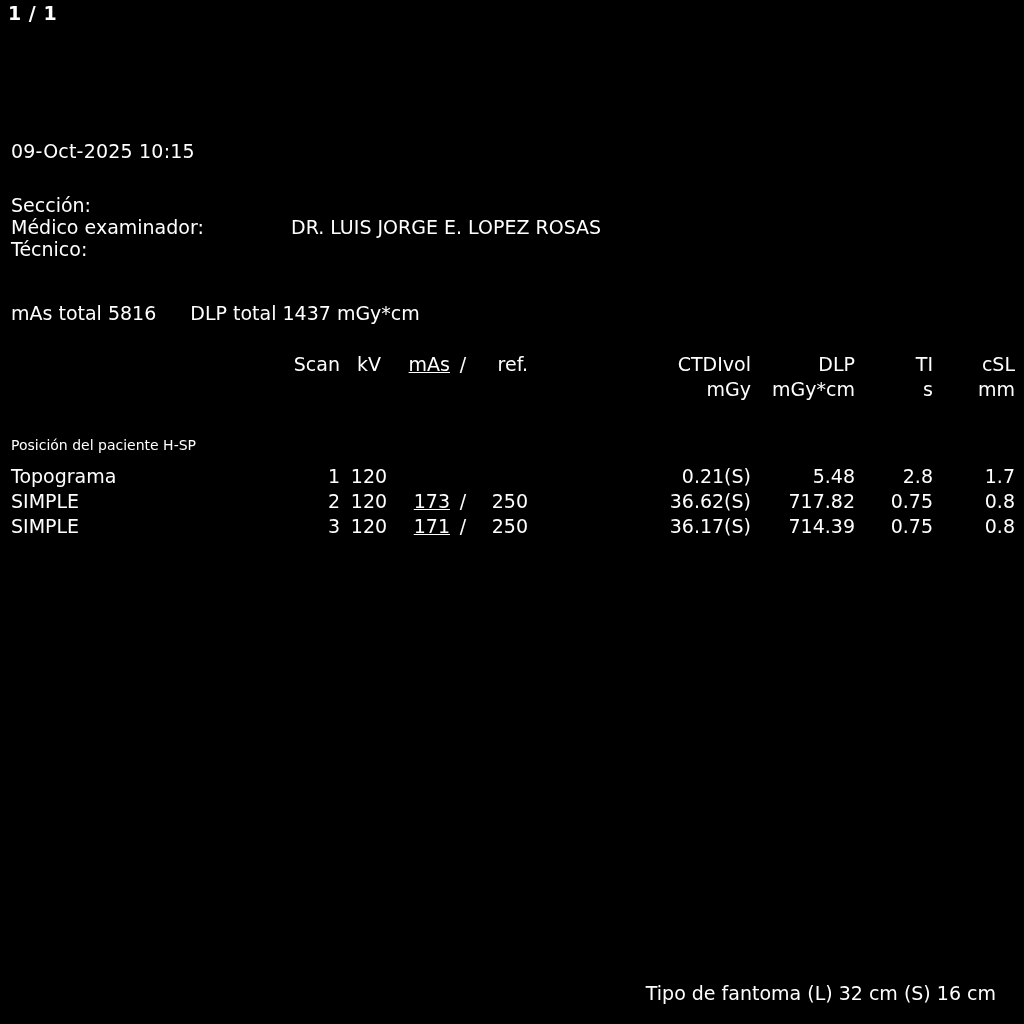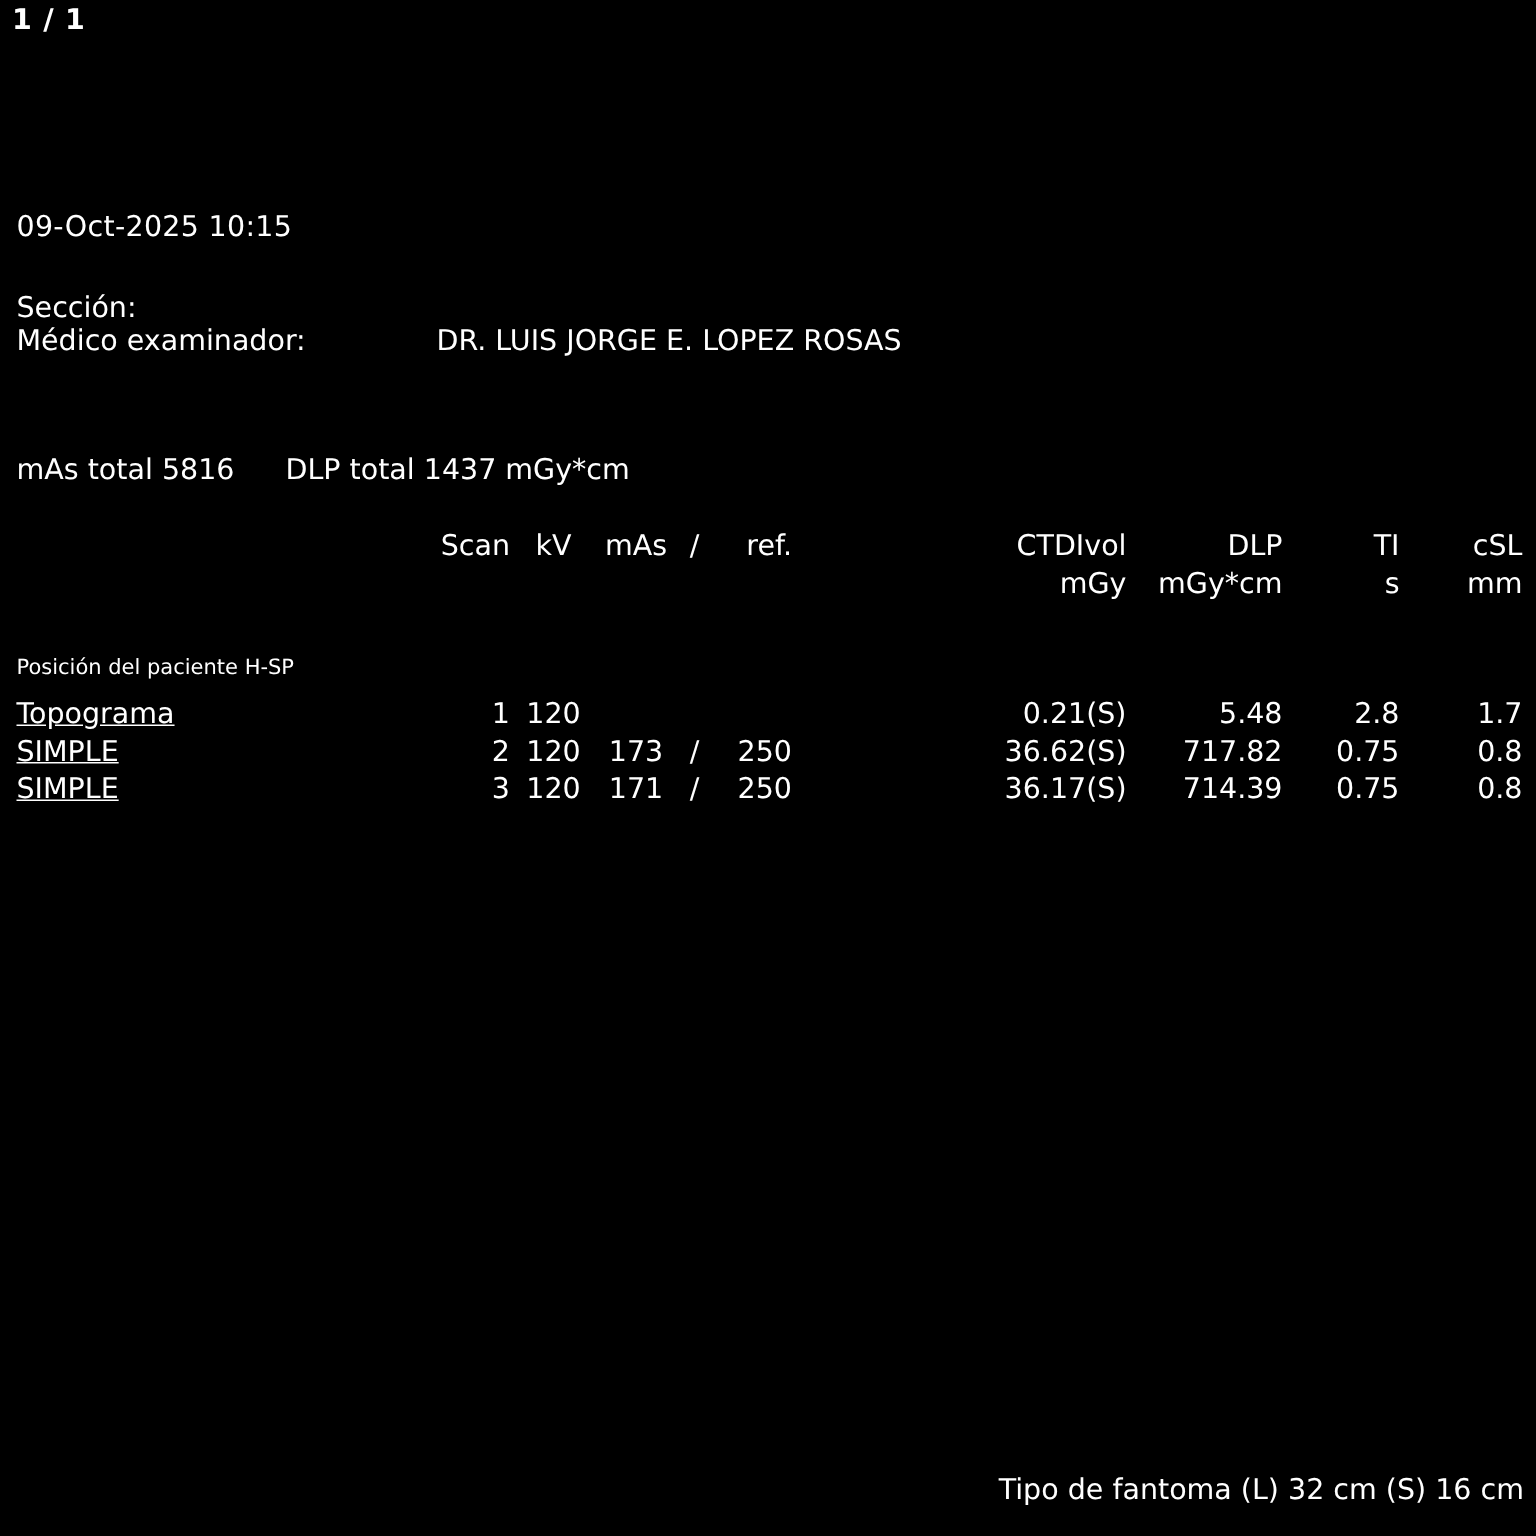--- a/index.html
+++ b/index.html
@@ -76,24 +76,24 @@
     width: 1004px;
     table-layout: fixed;
   }
   th, td {
     padding: 0;
     font-weight: normal;
     line-height: 25px;
     vertical-align: top;
     white-space: pre;
   }
-  .col-name  { width: 265px; text-align: left;   padding-left: 11px; text-decoration: underline; }
+  .col-name  { width: 265px; text-align: left;   padding-left: 11px; }
   .col-scan  { width: 64px;  text-align: right; }
   .col-kv    { width: 58px;  text-align: center; }
-  .col-mas   { width: 52px;  text-align: center; }
+  .col-mas   { width: 52px;  text-align: right; text-decoration: underline; }
   .col-slash { width: 26px;  text-align: center; }
   .col-ref   { width: 52px;  text-align: right; }
   .col-ctdi  { width: 223px; text-align: right; }
   .col-dlp   { width: 104px; text-align: right; }
   .col-ti    { width: 78px;  text-align: right; }
   .col-csl   { width: 82px;  text-align: right; margin-left: 44px; }
   .hdr-unit td { line-height: 24px; }
   .posicion {
     position: absolute;
     left: 11px;
@@ -107,36 +107,37 @@
     top: 464px;
     width: 1004px;
     font-size: 19px;
   }
   .footer {
     position: absolute;
     left: 0;
     right: 0;
     bottom: 20px;
     text-align: right;
-    padding-right: 8px;
+    padding-right: 28px;
     font-size: 19px;
   }
 </style>
 </head>
 <body>
 
 <div class="page">
 
   <div class="page-counter">1 / 1</div>
 
   <div class="datetime">09-Oct-2025  10:15</div>
 
   <div class="meta">
     <span class="meta-row"><span class="meta-label">Sección:</span><span class="meta-value"></span></span>
     <span class="meta-row"><span class="meta-label">Médico examinador:</span><span class="meta-value">DR. LUIS JORGE E. LOPEZ ROSAS</span></span>
+    <span class="meta-row"><span class="meta-label">Técnico:</span><span class="meta-value"></span></span>
   </div>
 
   <div class="totals"><span>mAs total 5816</span><span class="gap"></span><span>DLP total 1437 mGy*cm</span></div>
 
   <div class="table">
     <table>
       <tbody>
           <tr>
         <th class="col-name"></th>
         <th class="col-scan">Scan</th>

